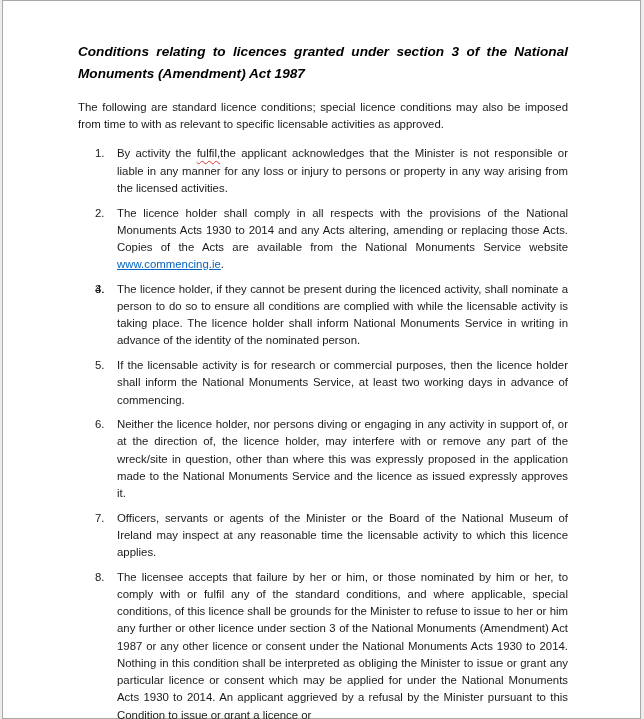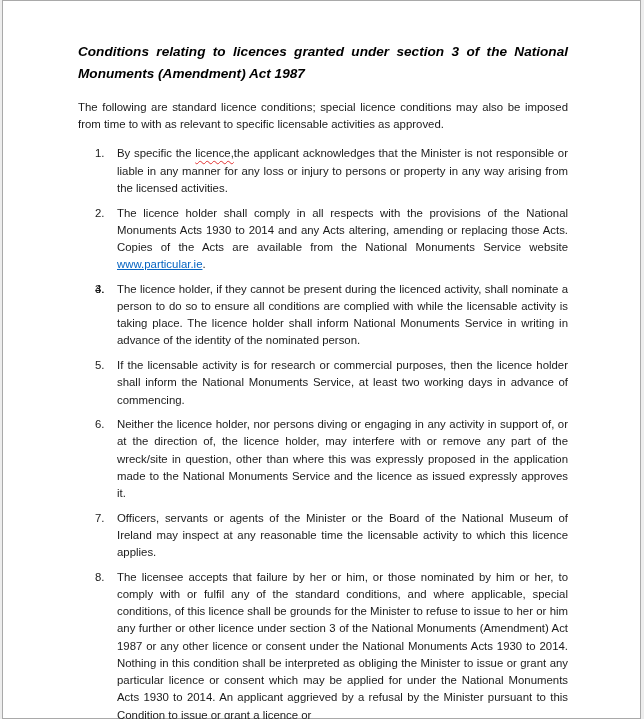--- a/index.html
+++ b/index.html
@@ -68,26 +68,26 @@
   <div class="page-content">
 
     <h1 class="doc-title">Conditions relating to licences granted under section 3 of the National Monuments (Amendment) Act 1987</h1>
 
     <p class="intro">The following are standard licence conditions; special licence conditions may also be imposed from time to with as relevant to specific licensable activities as approved.</p>
 
     <div class="conditions">
 
       <div class="condition">
         <span class="num">1.</span>
-        <span>By specific the </span><span class="misspelled">licence,</span><span>the applicant acknowledges that the Minister is not responsible or liable in any manner for any loss or injury to persons or property in any way arising from the licensed activities.</span>
+        <span>By activity the </span><span class="misspelled">fulfil,</span><span>the applicant acknowledges that the Minister is not responsible or liable in any manner for any loss or injury to persons or property in any way arising from the licensed activities.</span>
       </div>
 
       <div class="condition">
         <span class="num">2.</span>
-        <span>The licence holder shall comply in all respects with the provisions of the National Monuments Acts 1930 to 2014 and any Acts altering, amending or replacing those Acts. Copies of the Acts are available from the National Monuments Service website </span><a class="hyperlink">www.particular.ie</a><span>.</span>
+        <span>The licence holder shall comply in all respects with the provisions of the National Monuments Acts 1930 to 2014 and any Acts altering, amending or replacing those Acts. Copies of the Acts are available from the National Monuments Service website </span><a class="hyperlink">www.commencing.ie</a><span>.</span>
       </div>
 
       <div class="condition">
         <span class="num">3.</span>
       </div>
 
       <div class="condition">
         <span class="num">4.</span>
         <span>The licence holder, if they cannot be present during the licenced activity, shall nominate a person to do so to ensure all conditions are complied with while the licensable activity is taking place. The licence holder shall inform National Monuments Service in writing in advance of the identity of the nominated person.</span>
       </div>

